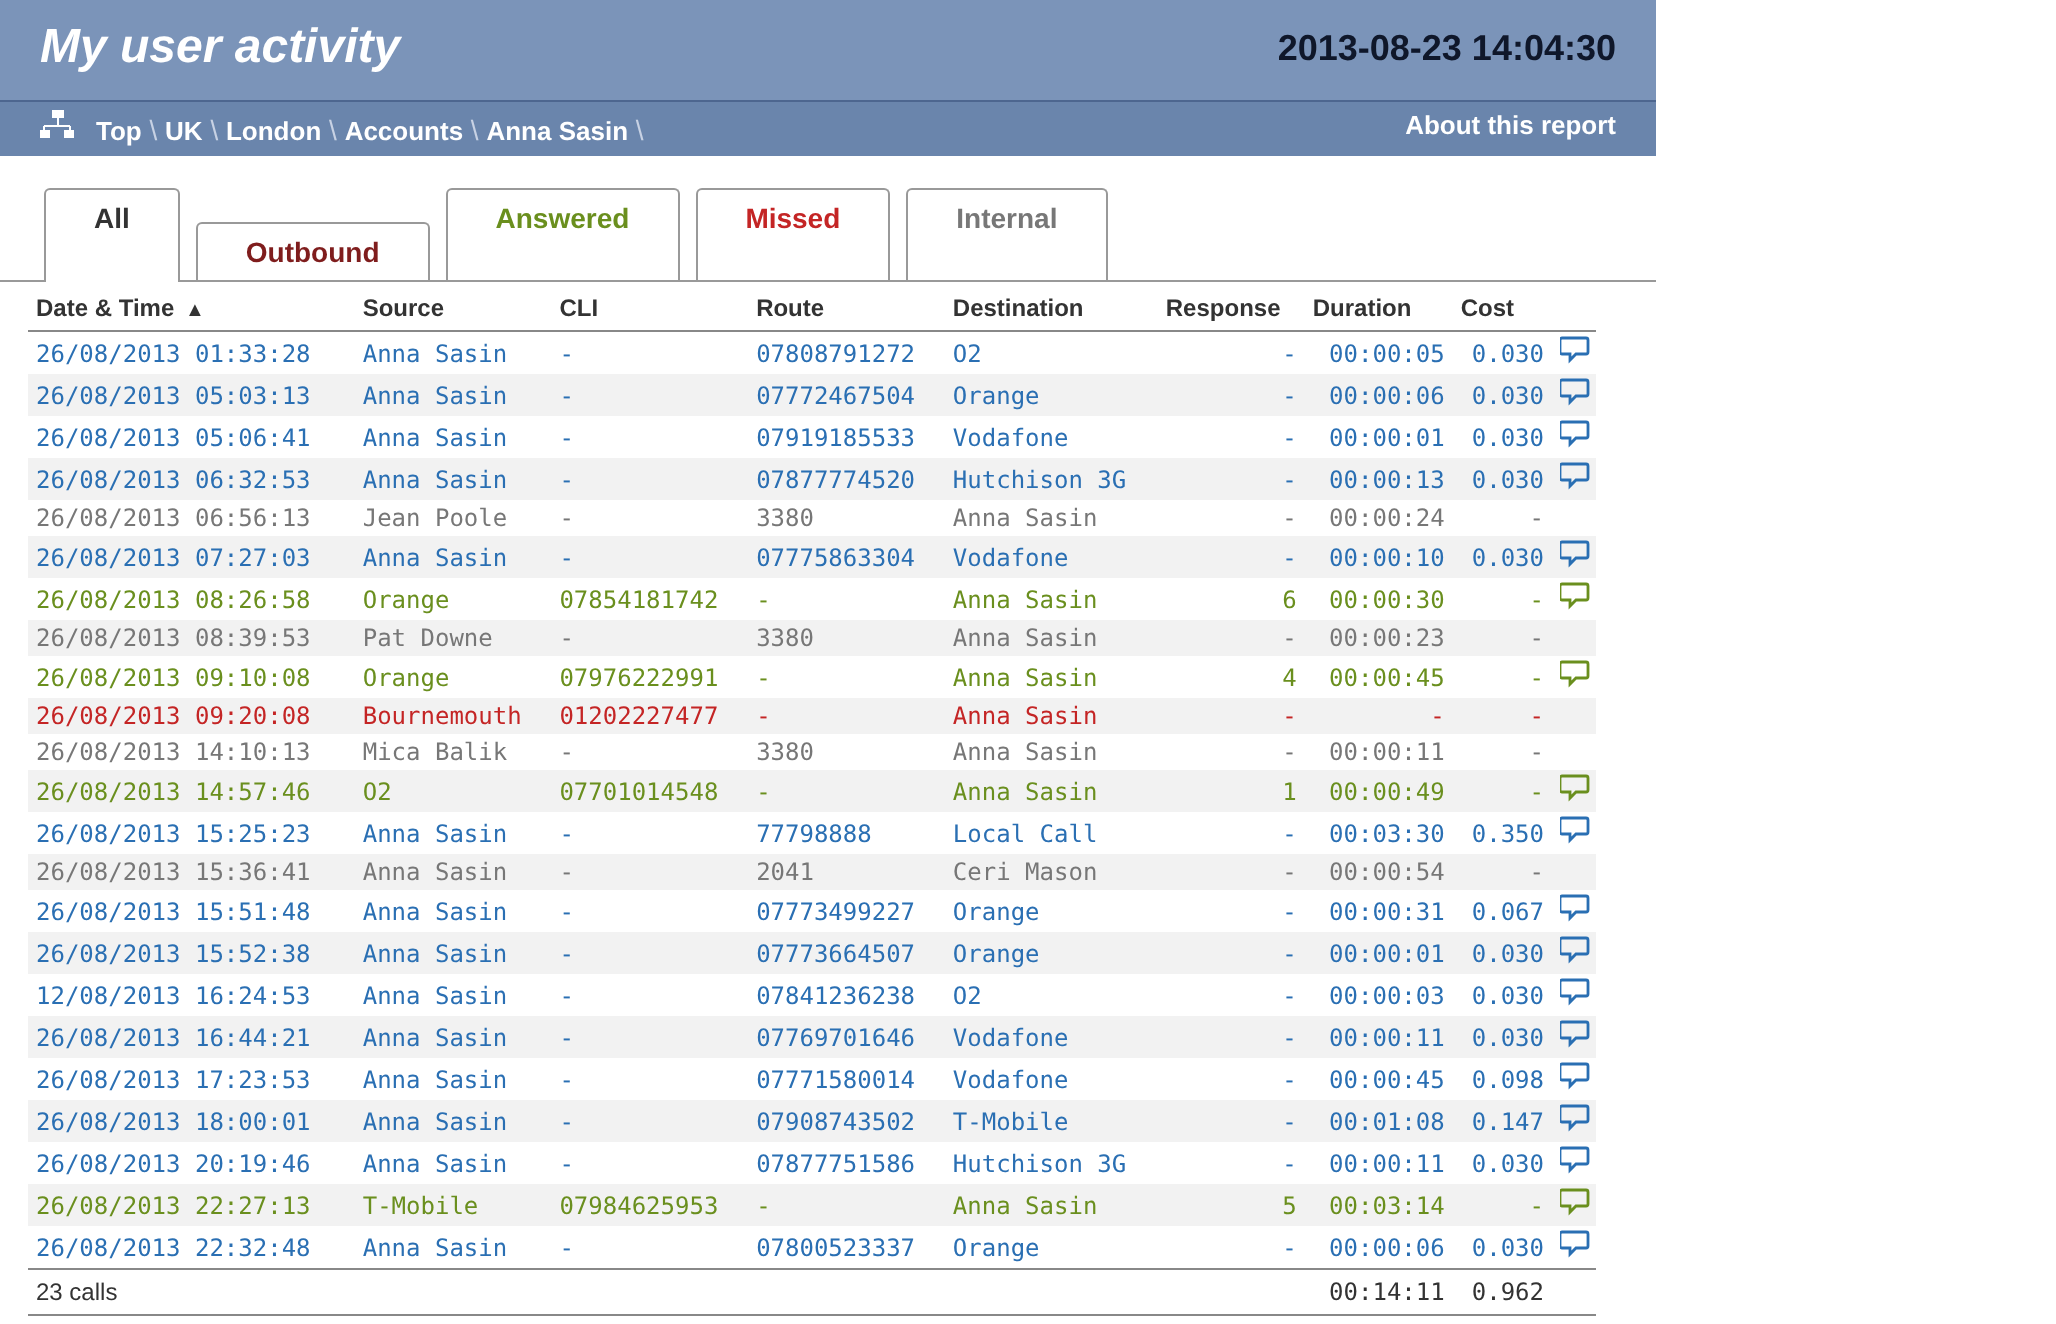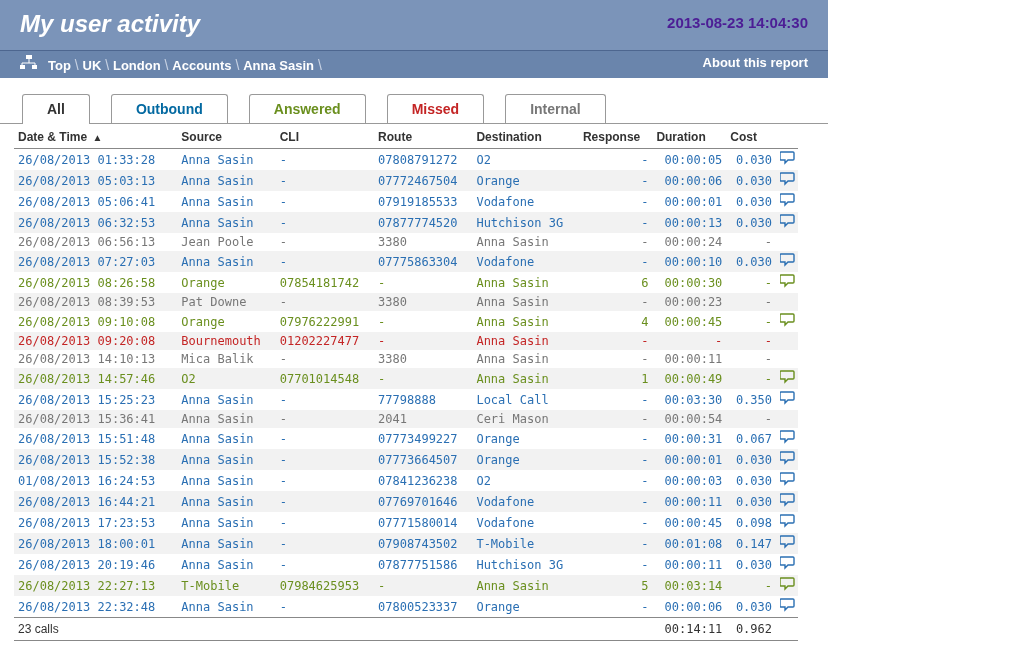--- a/index.html
+++ b/index.html
@@ -1,30 +1,30 @@
 <!DOCTYPE html>
 <html><head>
 <meta charset="utf-8">
 <style>
   * { box-sizing: border-box; margin: 0; padding: 0; }
   body { font-family: Verdana, Arial, sans-serif; font-size: 12px; color: #333; background:#fff; }
   .page { width:828px; }
   .header { background:#7b94b9; padding:10px 20px 12px 20px; display:flex; justify-content:space-between; align-items:flex-start; }
   .header h1 { color:#fff; font-size:24px; font-style:italic; font-weight:bold; }
-  .header .timestamp { color:#4c1d95; font-weight:bold; font-size:15px; margin-top:4px; }
+  .header .timestamp { color:#0f172a; font-weight:bold; font-size:18px; margin-top:4px; }
   .subheader { background:#546f9c; background:linear-gradient(#6a85ac,#6a85ac); border-top:1px solid #4d668f; display:flex; justify-content:space-between; align-items:flex-start; padding:4px 20px; }
   .crumbs { display:flex; align-items:center; gap:6px; color:#fff; font-size:13px; }
   .crumbs a { color:#fff; text-decoration:none; font-weight:bold; }
   .crumbs .sep { color:#c8d2e4; font-size:14px; }
   .crumbs svg { margin-right:4px; }
   .about { color:#fff; font-weight:bold; font-size:13px; text-decoration:none; }
-  .tabs { display:flex; gap:21px; padding:16px 0 0 22px; border-bottom:1px solid #999; }
+  .tabs { display:flex; gap:8px; padding:16px 0 0 22px; border-bottom:1px solid #999; }
   .tab { background:#fff; border:1px solid #999; border-bottom:none; border-radius:3px 3px 0 0; padding:6px 24px; font-weight:bold; font-size:14px; cursor:pointer; position:relative;}
   .tab.active { margin-bottom:-1px; padding-bottom:7px; background:#fff;}
-  .tab-outbound { color:#0369a1; }
+  .tab-outbound { color:#7f1d1d;margin-top:17px; }
   .tab-answered { color:#6a8f1e; }
   .tab-missed { color:#c42525; }
   .tab-internal { color:#777; }
   .table-wrap { padding:0 30px 20px 14px; }
   table { width:100%; border-collapse:collapse; font-family:"Lucida Console", Monaco, monospace; font-size:12px; }
   thead th { text-align:left; font-family:Verdana,Arial,sans-serif; font-size:12px; font-weight:bold; padding:6px 4px 4px 4px; border-bottom:1px solid #888; }
   thead th.right { text-align:left; }
   tbody tr:nth-child(even){background:#f2f2f2;}
   tbody td { padding:2px 4px; white-space:nowrap; vertical-align:middle;}
   tbody td.right { text-align:right; }
@@ -283,21 +283,21 @@
             <td><span class="c-out">07773664507</span></td>
             <td><span class="c-out">Orange</span></td>
             <td class="right"><span class="c-out">-</span></td>
             <td class="right"><span class="c-out">00:00:01</span></td>
             <td class="right"><span class="c-out">0.030</span></td>
             <td class="icon-col"><span class="bubble"><svg width="15" height="14" viewBox="0 0 15 14">
                   <path d="M1 1 h12 a1 1 0 0 1 1 1 v6 a1 1 0 0 1 -1 1 h-5 l-3 3 v-3 h-4 a1 1 0 0 1 -1 -1 v-6 a1 1 0 0 1 1 -1 z" fill="none" stroke="#2a6fb3" stroke-width="1.4"></path>
                 </svg></span></td>
           </tr>
           <tr>
-            <td><span class="c-out">01/08/2013 16:24:53</span></td>
+            <td><span class="c-out">12/08/2013 16:24:53</span></td>
             <td><span class="c-out">Anna Sasin</span></td>
             <td><span class="c-out">-</span></td>
             <td><span class="c-out">07841236238</span></td>
             <td><span class="c-out">O2</span></td>
             <td class="right"><span class="c-out">-</span></td>
             <td class="right"><span class="c-out">00:00:03</span></td>
             <td class="right"><span class="c-out">0.030</span></td>
             <td class="icon-col"><span class="bubble"><svg width="15" height="14" viewBox="0 0 15 14">
                   <path d="M1 1 h12 a1 1 0 0 1 1 1 v6 a1 1 0 0 1 -1 1 h-5 l-3 3 v-3 h-4 a1 1 0 0 1 -1 -1 v-6 a1 1 0 0 1 1 -1 z" fill="none" stroke="#2a6fb3" stroke-width="1.4"></path>
                 </svg></span></td>

